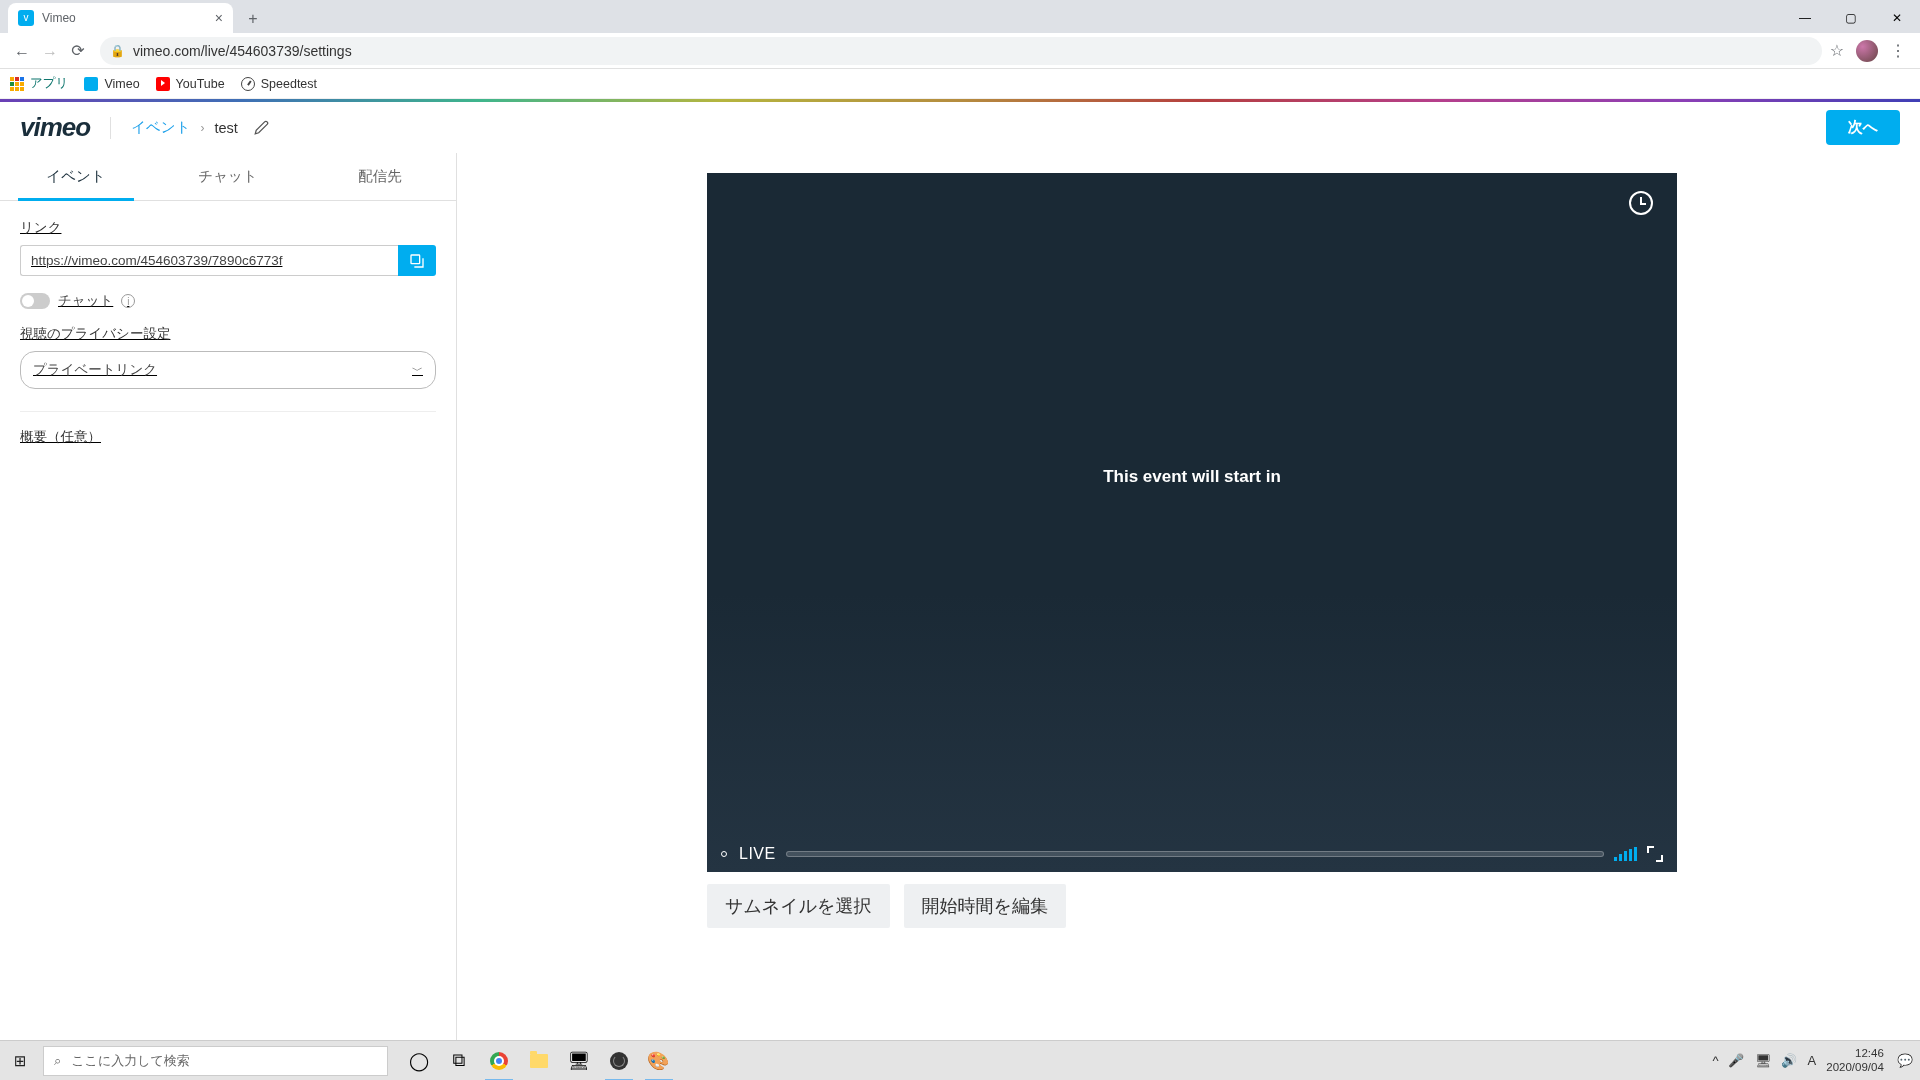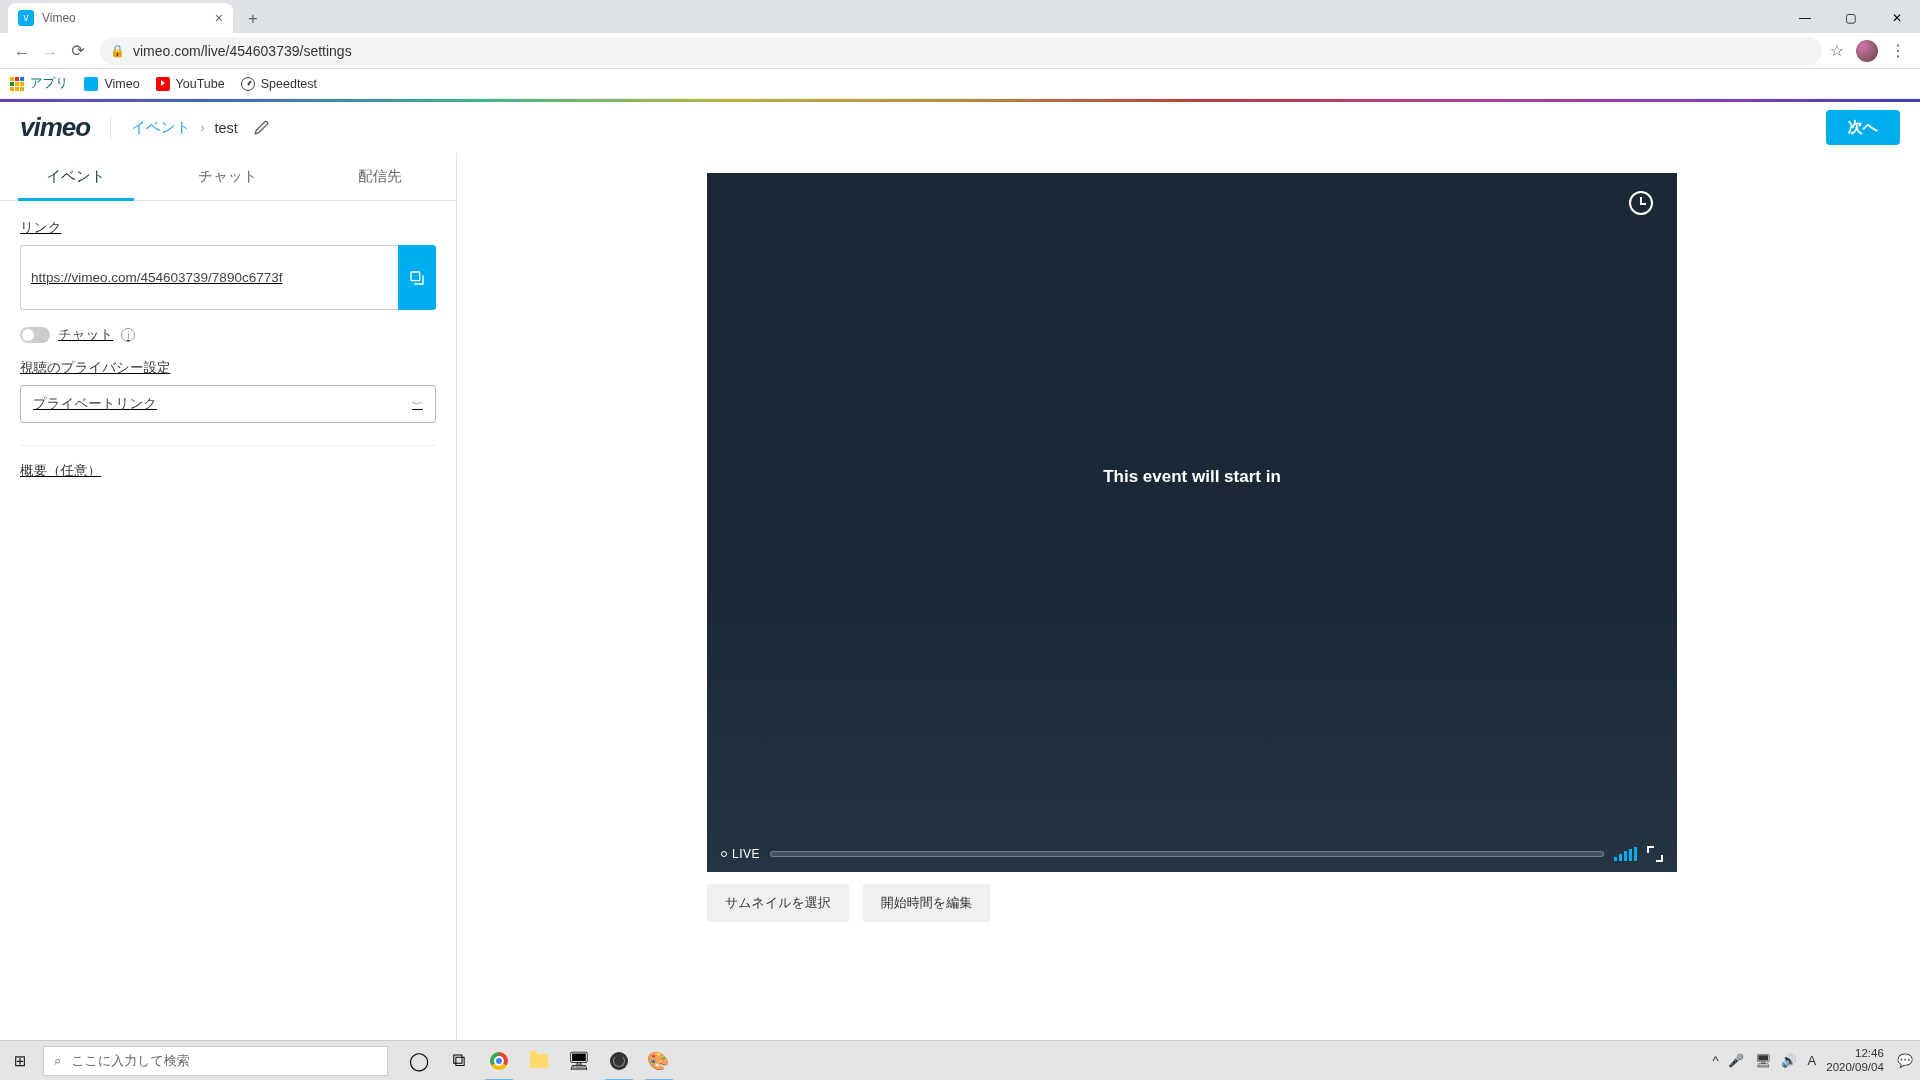--- a/index.html
+++ b/index.html
@@ -57,61 +57,61 @@
 .main { display:flex; height: calc(1080px - 33px - 36px - 30px - 3px - 51px - 40px); }
 .sidebar { width:457px; border-right:1px solid #e0e0e0; }
 .tabs { display:flex; border-bottom:1px solid #e0e0e0; }
 .tabs .t { flex:1; text-align:center; padding:14px 0; font-size:14.5px; color:#666; cursor:pointer; position:relative; }
 .tabs .t.active { color:#1a2e3b; font-weight:500; }
 .tabs .t.active::after { content:""; position:absolute; bottom:-1px; left:12%; right:12%; height:3px; background:#00adef; }
 
 .panel { padding:18px 20px;text-decoration:underline; }
 .label { font-size:13.5px; color:#333; margin-bottom:8px; display:block; }
 .link-row { display:flex; }
-.link-row input { flex:1; border:1px solid #ccc; border-right:none; padding:24px 10px; font-size:13.5px; color:#444; border-radius:3px 0 0 3px; }
+.link-row input { flex:1; border:1px solid #ccc; border-right:none; padding:7px 10px; font-size:13.5px; color:#444; border-radius:3px 0 0 3px; }
 .link-row button { width:38px; background:#00adef; border:none; border-radius:0 3px 3px 0; color:#fff; cursor:pointer; display:flex; align-items:center; justify-content:center; }
 
 .chat-row { display:flex; align-items:center; gap:8px; margin-top:16px; font-size:13.5px; color:#444;}
 .toggle { width:30px; height:16px; background:#ccc; border-radius:8px; position:relative; cursor:pointer; }
 .toggle::after { content:""; position:absolute; width:12px; height:12px; background:#fff; border-radius:50%; top:2px; left:2px; }
 .info-ico { width:14px; height:14px; border:1px solid #999; border-radius:50%; font-size:10px; color:#999; display:flex; align-items:center; justify-content:center; }
 
 .privacy-label { margin-top:15px; }
-.select { border:1px solid #bbb; border-radius:3px; padding:9px 12px; font-size:13.5px; display:flex; justify-content:space-between; align-items:center; cursor:pointer; color:#444;}
+.select { border:1px solid #bbb; border-radius:15px; padding:9px 12px; font-size:13.5px; display:flex; justify-content:space-between; align-items:center; cursor:pointer; color:#444;}
 .select .chev { color:#666; font-size:11px; }
 
 .hr { border:none; border-top:1px solid #eee; margin:22px 0 16px; }
 .textarea { width:100%; border:1px solid #ccc; border-radius:3px; padding:10px; font-size:13.5px; height:115px; resize:none; color:#444; }
 .textarea::placeholder { color:#bbb; }
 
 
 .content { flex:1; padding: 20px 0 0 250px; }
 .player { width:970px; height:699px; background: linear-gradient(180deg, #1a2935 0%, #1a2935 60%, #243442 100%); position:relative; color:#fff; }
 .clock-ico { position:absolute; top:18px; right:24px; width:24px; height:24px; border:2px solid #fff; border-radius:50%; }
 .clock-ico::after { content:""; position:absolute; left:9px; top:4px; width:2px; height:8px; background:#fff; }
 .clock-ico::before { content:""; position:absolute; left:9px; top:10px; width:6px; height:2px; background:#fff; }
 .countdown { position:absolute; top:42%; left:0; right:0; text-align:center; }
 .countdown .msg { font-size:17px; font-weight:600; margin-bottom:6px; }
 .countdown .time { font-size:50px; font-weight:700; }
 .player-bar { position:absolute; bottom:0; left:0; right:0; height:36px; display:flex; align-items:center; padding:0 14px; gap:10px;}
-.live-ind { font-size:12px; letter-spacing:0.5px; display:flex; align-items:center; gap:5px;}
+.live-ind { font-size:16px; letter-spacing:0.5px; display:flex; align-items:center; gap:12px;}
 .live-ind .dot { width:6px; height:6px; border:1px solid #fff; border-radius:50%; display:inline-block;}
 .progress { flex:1; height:6px; background:rgba(255,255,255,0.15); border-radius:3px; border:1px solid rgba(255,255,255,0.25);}
 .signal { display:flex; align-items:flex-end; gap:2px; height:14px;}
 .signal span { width:3px; background:#00adef; }
 .signal span:nth-child(1){height:4px;} .signal span:nth-child(2){height:7px;}
 .signal span:nth-child(3){height:10px;} .signal span:nth-child(4){height:12px;}
 .signal span:nth-child(5){height:14px;}
 .fullscreen-ico { width:16px; height:16px; position:relative; cursor:pointer;}
 .fullscreen-ico::before,.fullscreen-ico::after{content:"";position:absolute;width:5px;height:5px;border:2px solid #fff;}
 .fullscreen-ico::before{top:0;left:0;border-right:none;border-bottom:none;}
 .fullscreen-ico::after{bottom:0;right:0;border-left:none;border-top:none;}
 
 .btns-row { display:flex; gap:14px; margin-top:12px; }
-.gbtn { background:#eef0f2; border:none; padding:10px 18px; font-size:13px; color:#333; cursor:pointer; font-weight:500; border-radius:2px;}
+.gbtn { background:#eef0f2; border:none; padding:10px 18px; font-size:18px; color:#333; cursor:pointer; font-weight:500; border-radius:2px;}
 
 
 .taskbar { position:absolute; bottom:0; left:0; right:0; height:40px; background:#e4e4e4; border-top:1px solid #ccc; display:flex; align-items:center; }
 .start { width:40px; height:40px; display:flex; align-items:center; justify-content:center; cursor:pointer; font-size:15px; color:#222;}
 .search-box { width:345px; height:30px; background:#fff; border:1px solid #ccc; display:flex; align-items:center; padding:0 10px; font-size:13px; color:#666; gap:10px; margin-left:3px;}
 .tb-icons { display:flex; align-items:center; gap:6px; margin-left:14px;}
 .tb-ico { width:34px; height:40px; display:flex; align-items:center; justify-content:center; cursor:pointer; position:relative; font-size:18px;}
 .tb-ico.active::after { content:""; position:absolute; bottom:0; left:3px; right:3px; height:2px; background:#76b9ed; }
 .tray { margin-left:auto; display:flex; align-items:center; gap:10px; padding-right:6px; font-size:12px; color:#333;}
 .tray-time { text-align:right; line-height:1.2; font-size:11.5px; padding-right:4px;}

